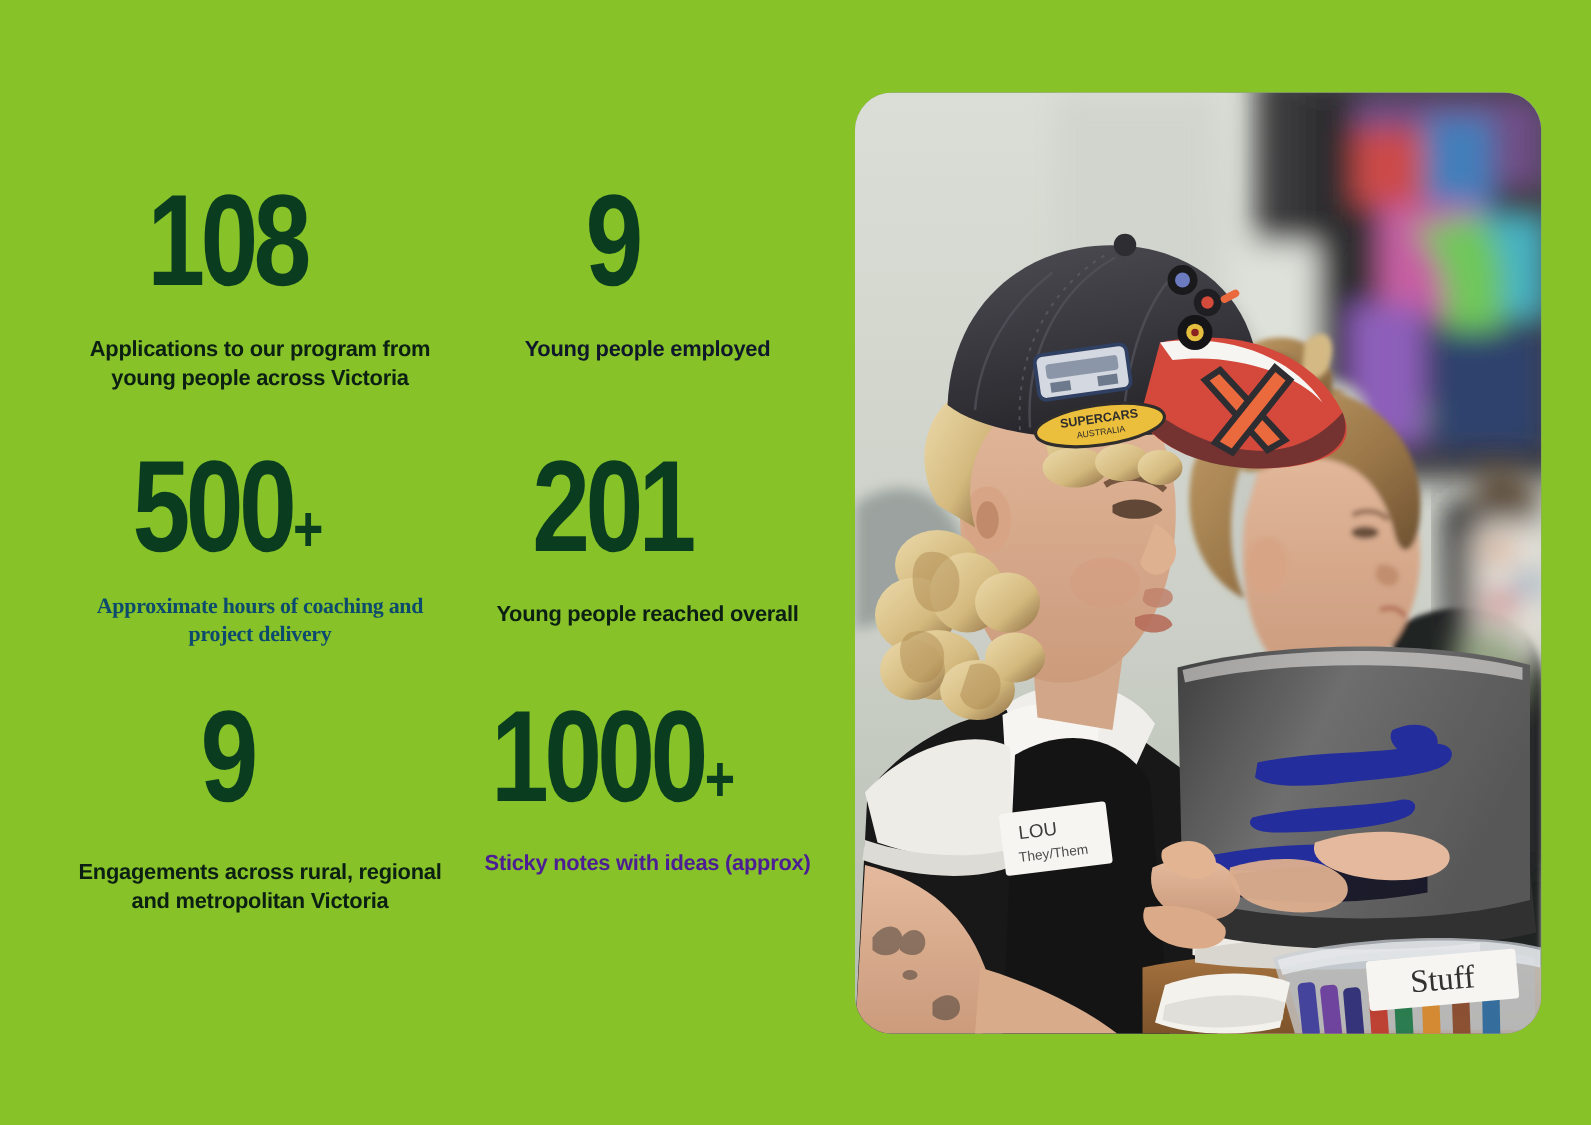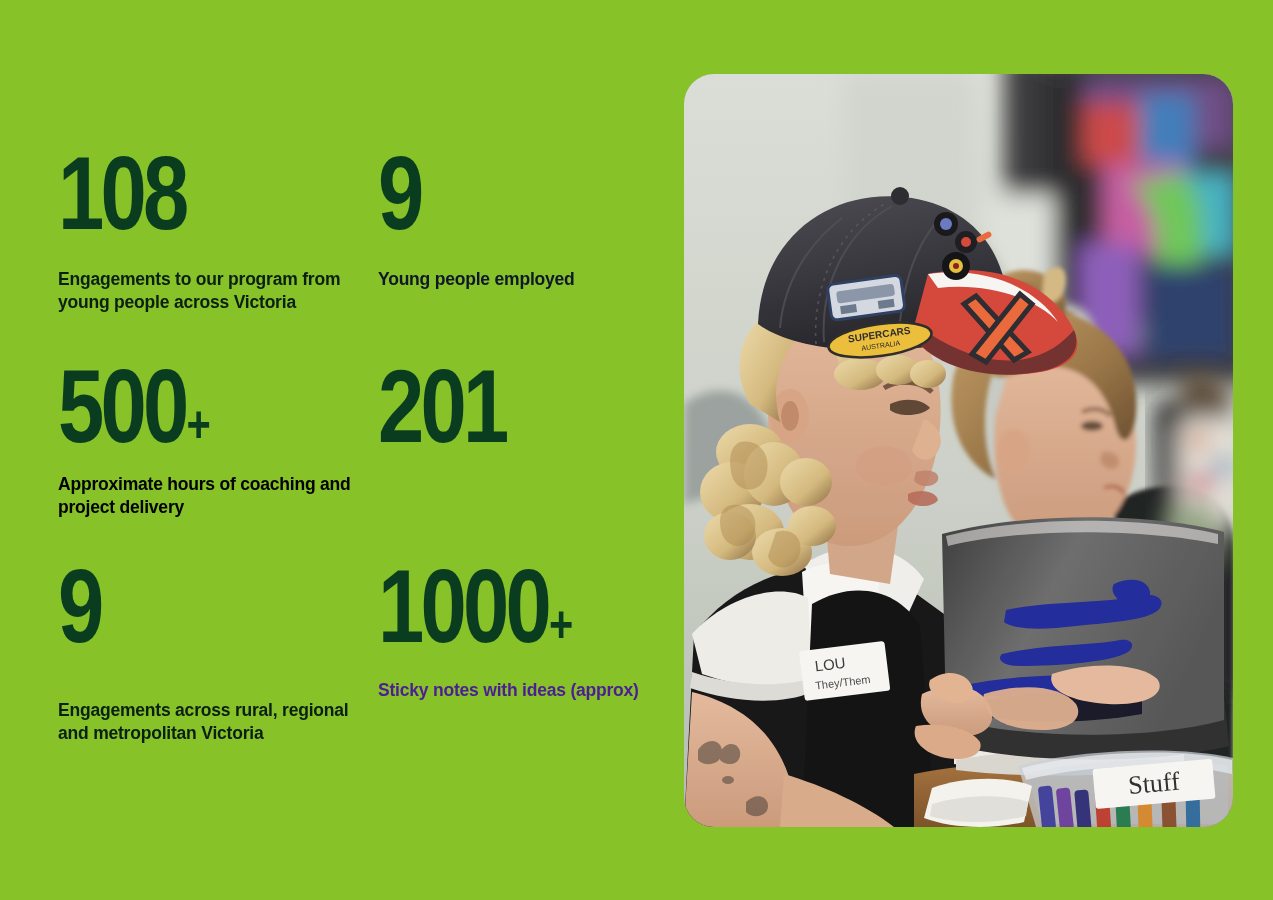--- a/index.html
+++ b/index.html
@@ -13,20 +13,21 @@
     overflow: hidden;
     font-family: "Liberation Sans", sans-serif;
     background: #86c228;
   }
 
   #page {
     position: relative;
     width: 1163px;
     height: 900px;
     background: #86c228;
+    text-align: center;
   }
 
   
   #stats-panel {
     position: absolute;
     left: 58px;
     top: 150px;
     width: 600px;
     height: 600px;
   }
@@ -80,21 +81,21 @@
     color: #0b1f13;
     max-width: 300px;
   }
   .stat-cell.col-1 .stat-label { max-width: 280px; }
 
   
   .stat-row.row-0 .col-0 .stat-label { margin-top: 26px; }
   .stat-row.row-0 .col-1 .stat-label { margin-top: 26px; }
   .stat-row.row-1 .col-0 .stat-label { margin-top: 18px; }
   .stat-row.row-1 .col-1 .stat-label { margin-top: 25px; }
-  .stat-row.row-2 .col-0 .stat-label { margin-top: 44px; }
+  .stat-row.row-2 .col-0 .stat-label { margin-top: 31px; }
   .stat-row.row-2 .col-1 .stat-label { margin-top: 24px; }
 
   
   #photo-frame {
     position: absolute;
     left: 684px;
     top: 74px;
     width: 549px;
     height: 753px;
     border-radius: 30px;
@@ -106,35 +107,36 @@
 </head>
 <body style="background: rgb(134, 194, 40);">
 
 <div id="page" style="background: rgb(134, 194, 40);">
 
   <div id="stats-panel">
 
     <div class="stat-row row-0">
       <div class="stat-cell col-0">
         <span class="stat-value" style="color: rgb(10, 61, 32);"><span>108</span><span class="plus"></span></span>
-        <span class="stat-label" style="color: rgb(11, 31, 19);">Engagements to our program from young people across Victoria</span>
+        <span class="stat-label" style="color: rgb(11, 31, 19);">Applications to our program from young people across Victoria</span>
       </div>
       <div class="stat-cell col-1">
         <span class="stat-value" style="color: rgb(10, 61, 32);"><span>9</span><span class="plus"></span></span>
         <span class="stat-label" style="color: #0f172a;">Young people employed</span>
       </div>
     </div>
 
     <div class="stat-row row-1">
       <div class="stat-cell col-0">
         <span class="stat-value" style="color: rgb(10, 61, 32);"><span>500</span><span class="plus">+</span></span>
-        <span class="stat-label" style="color: #000000;">Approximate hours of coaching and project delivery</span>
+        <span class="stat-label" style="color: #0c4a6e; font-family: Liberation Serif, serif;">Approximate hours of coaching and project delivery</span>
       </div>
       <div class="stat-cell col-1">
         <span class="stat-value" style="color: rgb(10, 61, 32);"><span>201</span><span class="plus"></span></span>
+        <span class="stat-label" style="color: rgb(11, 31, 19);">Young people reached overall</span>
       </div>
     </div>
 
     <div class="stat-row row-2">
       <div class="stat-cell col-0">
         <span class="stat-value" style="color: rgb(10, 61, 32);"><span>9</span><span class="plus"></span></span>
         <span class="stat-label" style="color: rgb(11, 31, 19);">Engagements across rural, regional and metropolitan Victoria</span>
       </div>
       <div class="stat-cell col-1">
         <span class="stat-value" style="color: rgb(10, 61, 32);"><span>1000</span><span class="plus">+</span></span>

